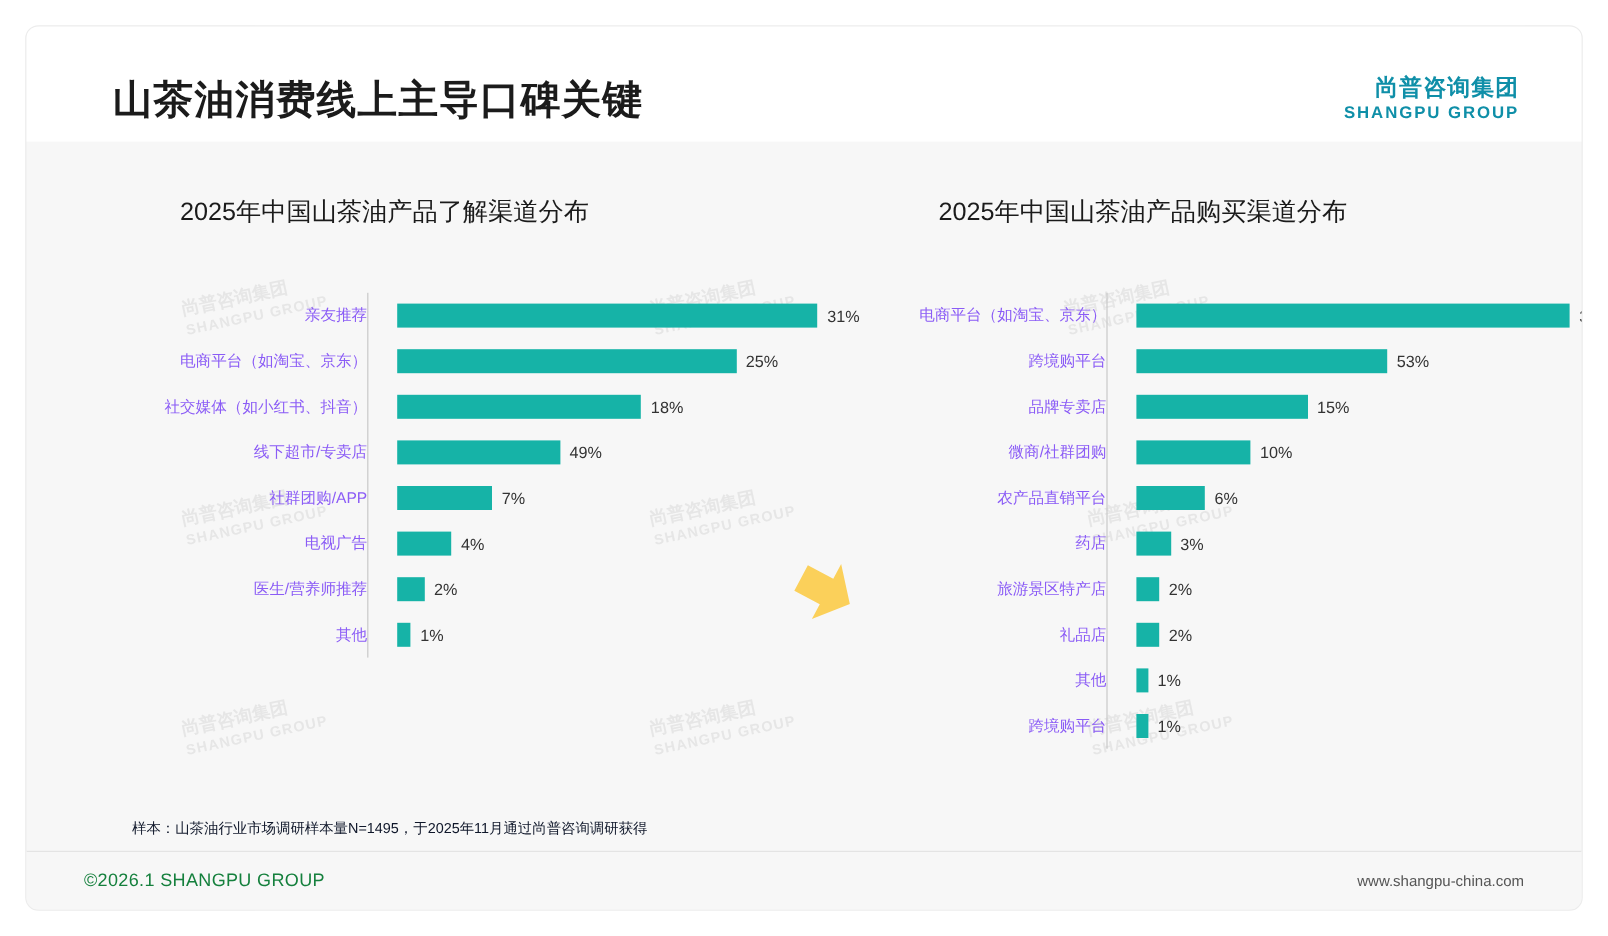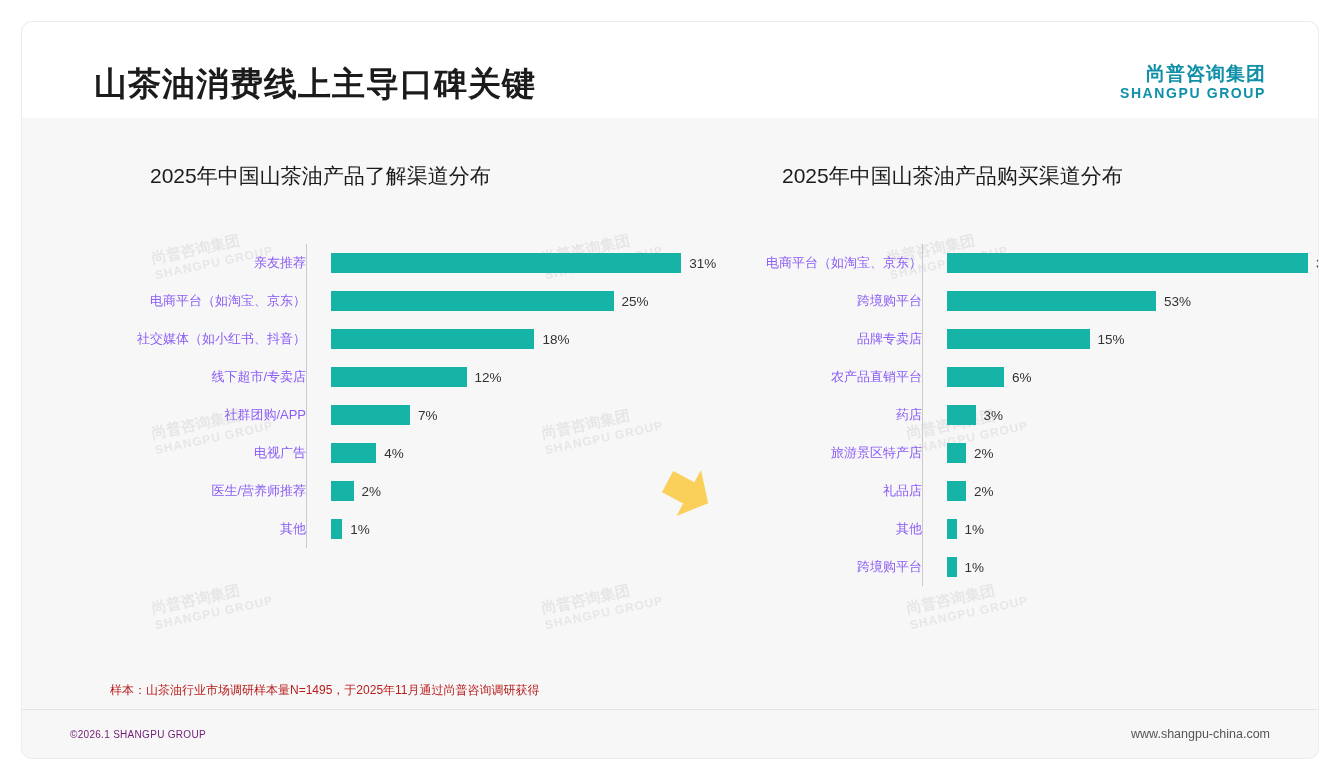--- a/index.html
+++ b/index.html
@@ -149,39 +149,39 @@
     width: 56px;
     height: 80px;
   }
 
   
   .footnote {
     position: absolute;
     left: 88px;
     top: 660px;
     font-size: 12px;
-    color: #b91c1c;
+    color: #0f172a;
     white-space: nowrap;
   }
   .footbar {
     position: absolute;
     left: 0;
     bottom: 0;
     width: 100%;
     height: 48px;
     border-top: 1px solid #e4e4e4;
     background: #f7f7f7;
   }
   .copyright {
     position: absolute;
     left: 48px;
     top: 50%;
     transform: translateY(-50%);
-    font-size: 10px;
-    color: #701a75;
+    font-size: 15px;
+    color: #15803d;
     letter-spacing: 0.3px;
   }
   .website {
     position: absolute;
     right: 48px;
     top: 50%;
     transform: translateY(-50%);
     font-size: 12.5px;
     color: #555555;
   }
@@ -259,21 +259,21 @@
             <div class="row-label">社交媒体（如小红书、抖音）</div>
             <div class="bar-wrap">
               <div class="bar" style="width: 203.4px; background: rgb(22, 179, 167);"></div>
               <span class="bar-value">18%</span>
             </div>
           </div>
           <div class="row">
             <div class="row-label">线下超市/专卖店</div>
             <div class="bar-wrap">
               <div class="bar" style="width: 135.6px; background: rgb(22, 179, 167);"></div>
-              <span class="bar-value">12%</span>
+              <span class="bar-value">49%</span>
             </div>
           </div>
           <div class="row">
             <div class="row-label">社群团购/APP</div>
             <div class="bar-wrap">
               <div class="bar" style="width: 79.1px; background: rgb(22, 179, 167);"></div>
               <span class="bar-value">7%</span>
             </div>
           </div>
           <div class="row">
@@ -325,20 +325,27 @@
             </div>
           </div>
           <div class="row">
             <div class="row-label">品牌专卖店</div>
             <div class="bar-wrap">
               <div class="bar" style="width: 142.5px; background: rgb(22, 179, 167);"></div>
               <span class="bar-value">15%</span>
             </div>
           </div>
           <div class="row">
+            <div class="row-label">微商/社群团购</div>
+            <div class="bar-wrap">
+              <div class="bar" style="width: 95px; background: rgb(22, 179, 167);"></div>
+              <span class="bar-value">10%</span>
+            </div>
+          </div>
+          <div class="row">
             <div class="row-label">农产品直销平台</div>
             <div class="bar-wrap">
               <div class="bar" style="width: 57px; background: rgb(22, 179, 167);"></div>
               <span class="bar-value">6%</span>
             </div>
           </div>
           <div class="row">
             <div class="row-label">药店</div>
             <div class="bar-wrap">
               <div class="bar" style="width: 28.5px; background: rgb(22, 179, 167);"></div>

